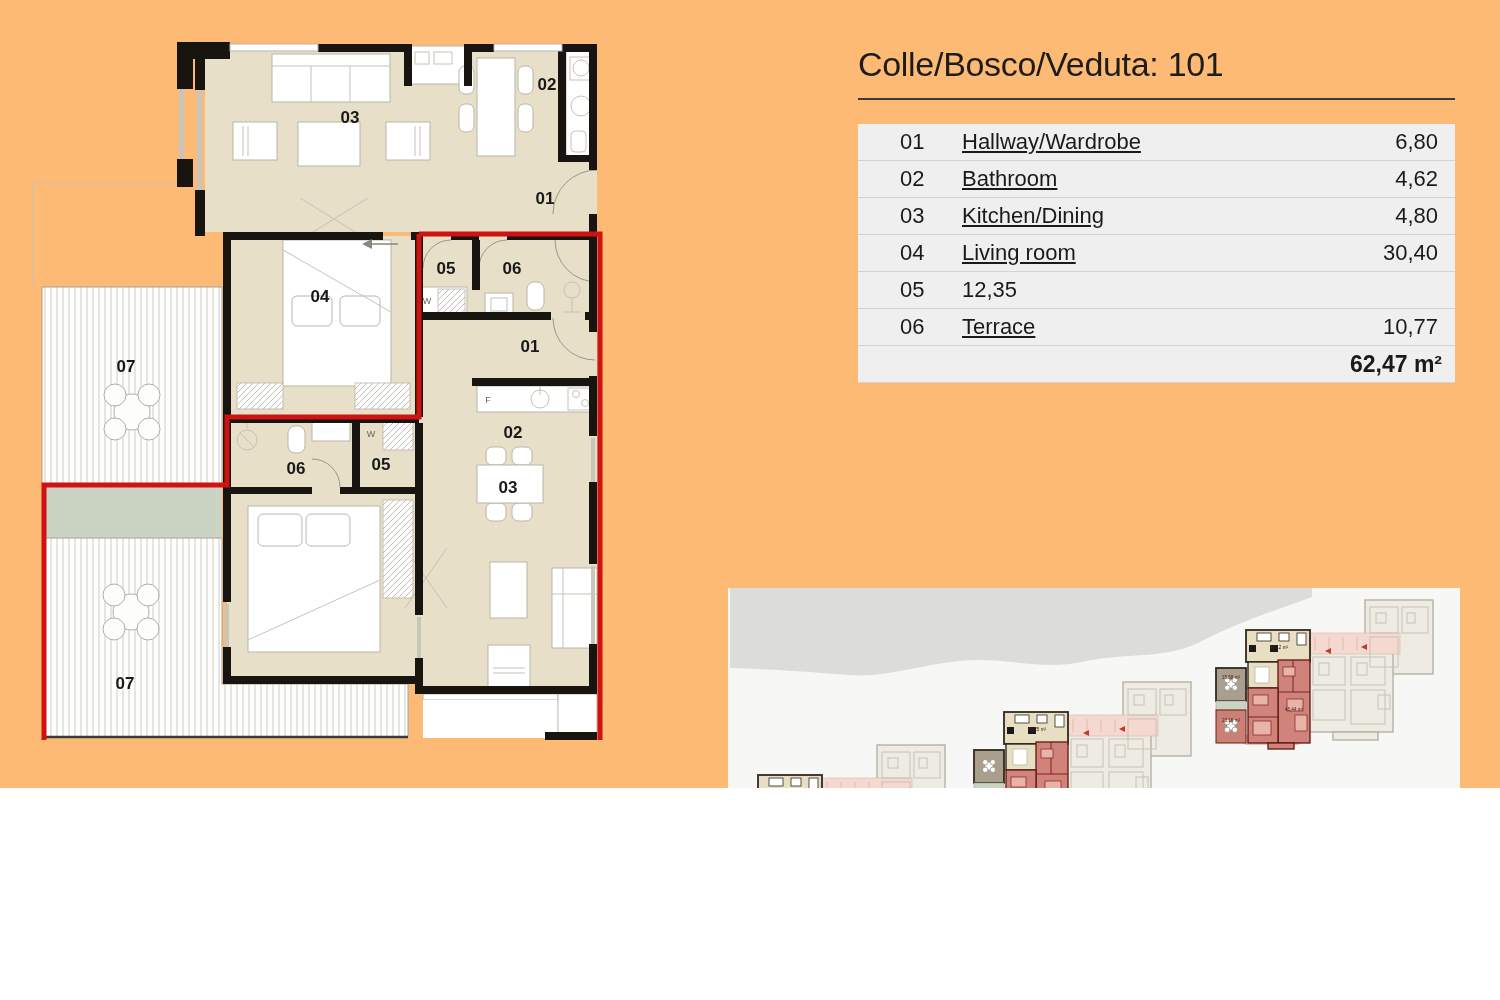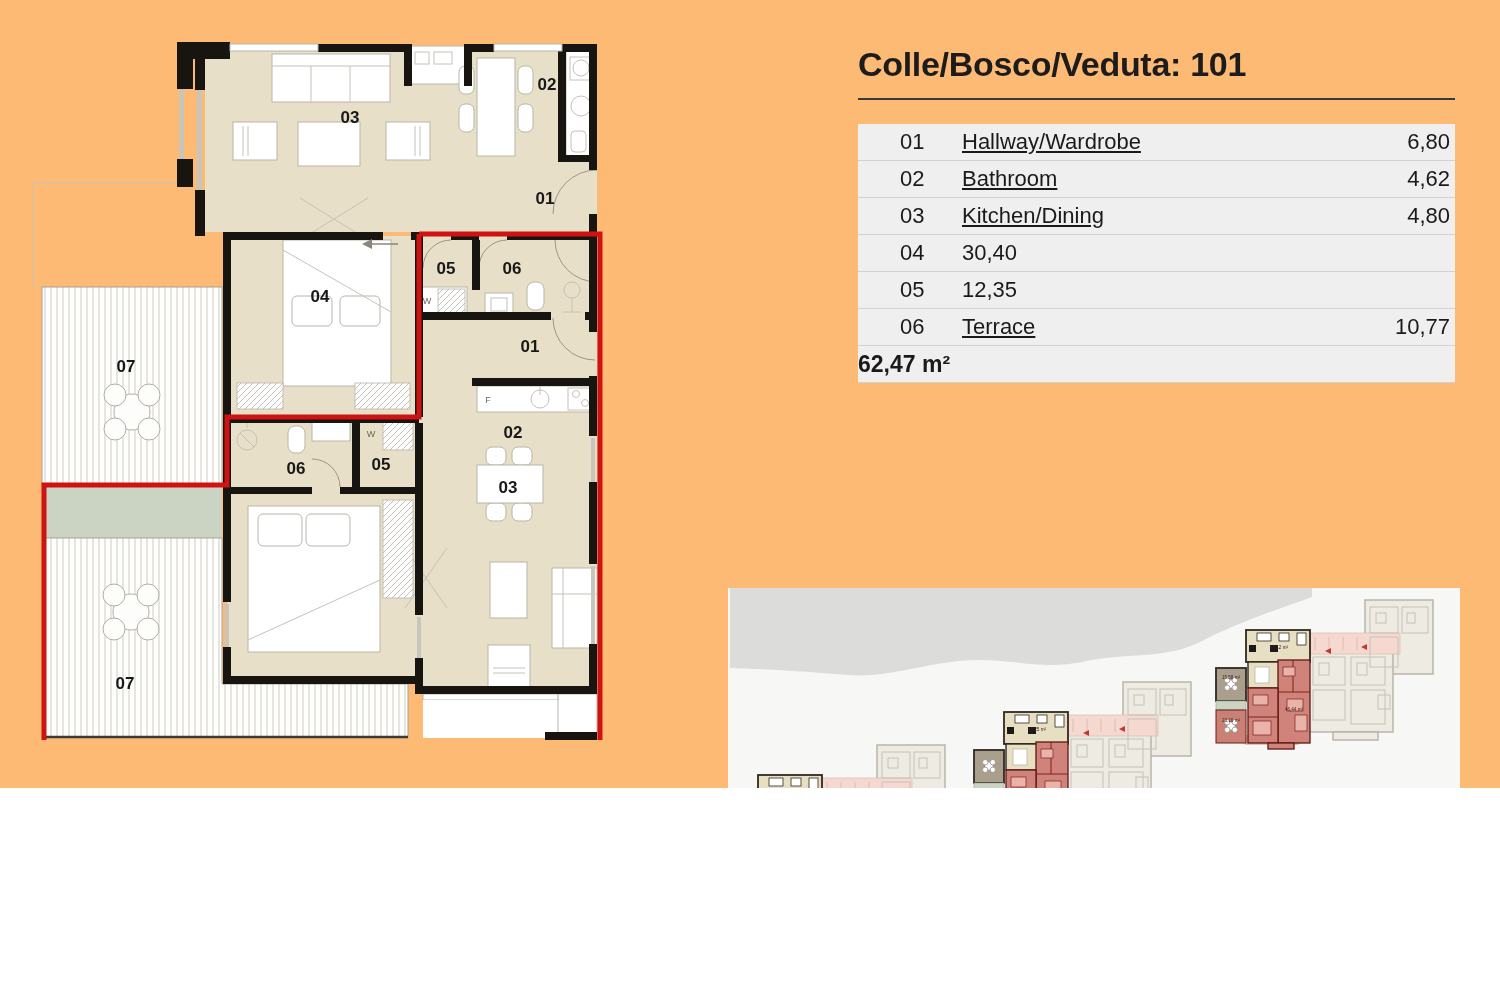--- a/index.html
+++ b/index.html
@@ -1,29 +1,29 @@
 <!DOCTYPE html>
 <html><head>
 <meta charset="utf-8">
 <style>
   html,body{margin:0;padding:0;background:#ffffff;}
   .page{position:relative;width:1500px;height:788px;background:#fdba74;overflow:hidden;
         font-family:"Liberation Sans",sans-serif;color:#1a1a1a;}
   
   .right-col{position:absolute;left:858px;top:44px;width:597px;}
-  .title{font-size:34px;font-weight:700;line-height:40px;letter-spacing:-.3px;color:#1c1c1c;}
+  .title{font-size:34px;font-weight:400;line-height:40px;letter-spacing:-.3px;color:#1c1c1c;}
   .rule{margin-top:14px;border:none;border-top:2px solid #3a3a3a;height:0;}
   .area-table{margin-top:24px;}
   .arow{display:flex;align-items:center;height:36px;background:#efefef;
         border-bottom:1px solid #d2d2d2;font-size:22px;}
   .arow .c{width:62px;padding-left:42px;flex:none;}
   .arow .n{flex:1;text-decoration:underline;}
-  .arow .v{flex:none;padding-right:5px;}
-  .trow{display:flex;align-items:center;height:37px;background:#efefef;
-        border-bottom:1px solid #d2d2d2;font-size:23px;font-weight:700;padding-right:27px;box-sizing:border-box;}
+  .arow .v{flex:none;padding-right:17px;}
+  .trow{display:flex;align-items:center;justify-content:flex-end;height:37px;background:#efefef;
+        border-bottom:1px solid #d2d2d2;font-size:23px;font-weight:700;padding-right:13px;box-sizing:border-box;}
   
   svg{position:absolute;display:block;}
   .wall{fill:#18140f;}
   .floor{fill:#e7dfc7;}
   .wht{fill:#ffffff;stroke:#b9b5aa;stroke-width:1;}
   .furn{fill:#ffffff;stroke:#b9b5aa;stroke-width:1;}
   .fline2{stroke:#c6c2b7;stroke-width:1;fill:none;}
   .winthin{fill:#c9c5bb;}
   .arc{stroke:#9a968c;stroke-width:1;fill:none;}
   .red{stroke:#cf1312;stroke-width:5;fill:none;}
@@ -321,20 +321,21 @@
             <span class="n">Bathroom</span>
             <span class="v">4,62</span>
           </div>
           <div class="arow">
             <span class="c">03</span>
             <span class="n">Kitchen/Dining</span>
             <span class="v">4,80</span>
           </div>
           <div class="arow">
             <span class="c">04</span>
+            <span class="n">Living room</span>
             <span class="v">30,40</span>
           </div>
           <div class="arow">
             <span class="c">05</span>
             <span class="v">12,35</span>
           </div>
           <div class="arow">
             <span class="c">06</span>
             <span class="n">Terrace</span>
             <span class="v">10,77</span>

